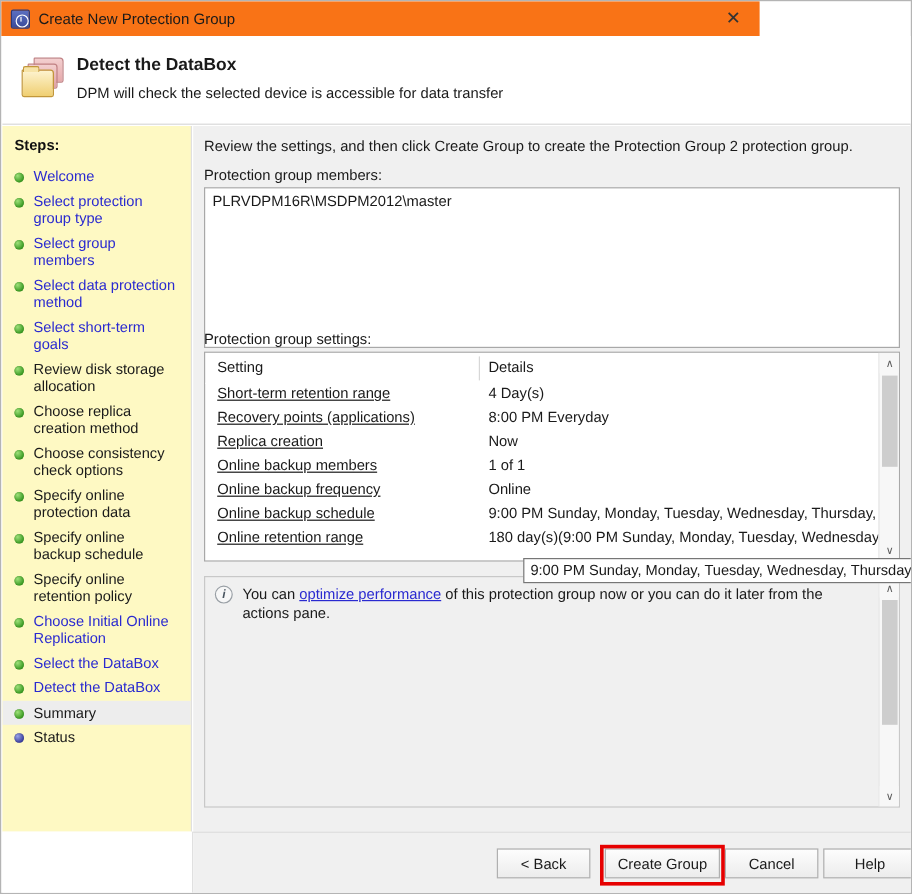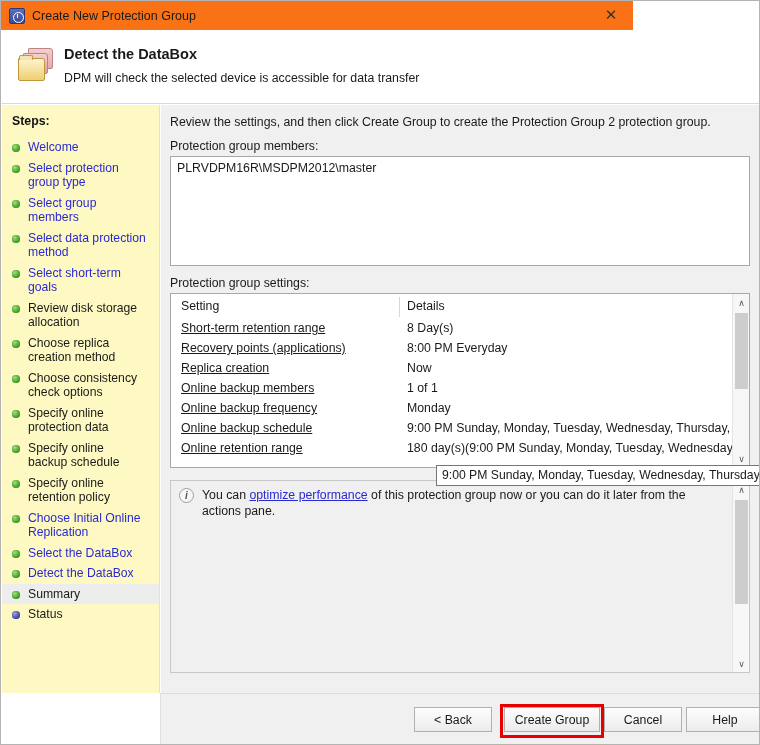--- a/index.html
+++ b/index.html
@@ -163,21 +163,21 @@
   #intro {
     position: absolute; left: 9px; top: 10px;
     font-size: 12.3px; color: #1a1a1a; white-space: nowrap;
   }
   #members-label {
     position: absolute; left: 9px; top: 34px;
     font-size: 12.3px; color: #1a1a1a;
   }
   #members-box {
     position: absolute; left: 9px; top: 51px;
-    width: 580px; height: 110px;
+    width: 580px; height: 134px;
     background: #ffffff;
     border: 1px solid #a8a8a8;
     overflow: hidden;
   }
   #members-item {
     font-size: 12.3px; color: #1a1a1a;
     padding: 4px 6px;
   }
 
   #settings-label {
@@ -446,37 +446,37 @@
     <div id="settings-box">
       <div id="settings-inner">
         <div id="settings-head">
           <div class="col-setting">Setting</div>
           <div id="col-divider"></div>
           <div class="col-details">Details</div>
         </div>
         <div id="settings-rows">
             <div class="srow">
               <span class="s-name">Short-term retention range</span>
-              <span class="s-val">8 Day(s)</span>
+              <span class="s-val">4 Day(s)</span>
             </div>
             <div class="srow">
               <span class="s-name">Recovery points (applications)</span>
               <span class="s-val">8:00 PM Everyday</span>
             </div>
             <div class="srow">
               <span class="s-name">Replica creation</span>
               <span class="s-val">Now</span>
             </div>
             <div class="srow">
               <span class="s-name">Online backup members</span>
               <span class="s-val">1 of 1</span>
             </div>
             <div class="srow">
               <span class="s-name">Online backup frequency</span>
-              <span class="s-val">Monday</span>
+              <span class="s-val">Online</span>
             </div>
             <div class="srow">
               <span class="s-name">Online backup schedule</span>
               <span class="s-val">9:00 PM Sunday, Monday, Tuesday, Wednesday, Thursday, Friday, ...</span>
             </div>
             <div class="srow">
               <span class="s-name">Online retention range</span>
               <span class="s-val">180 day(s)(9:00 PM Sunday, Monday, Tuesday, Wednesday, Thurs...</span>
             </div>
           </div>

